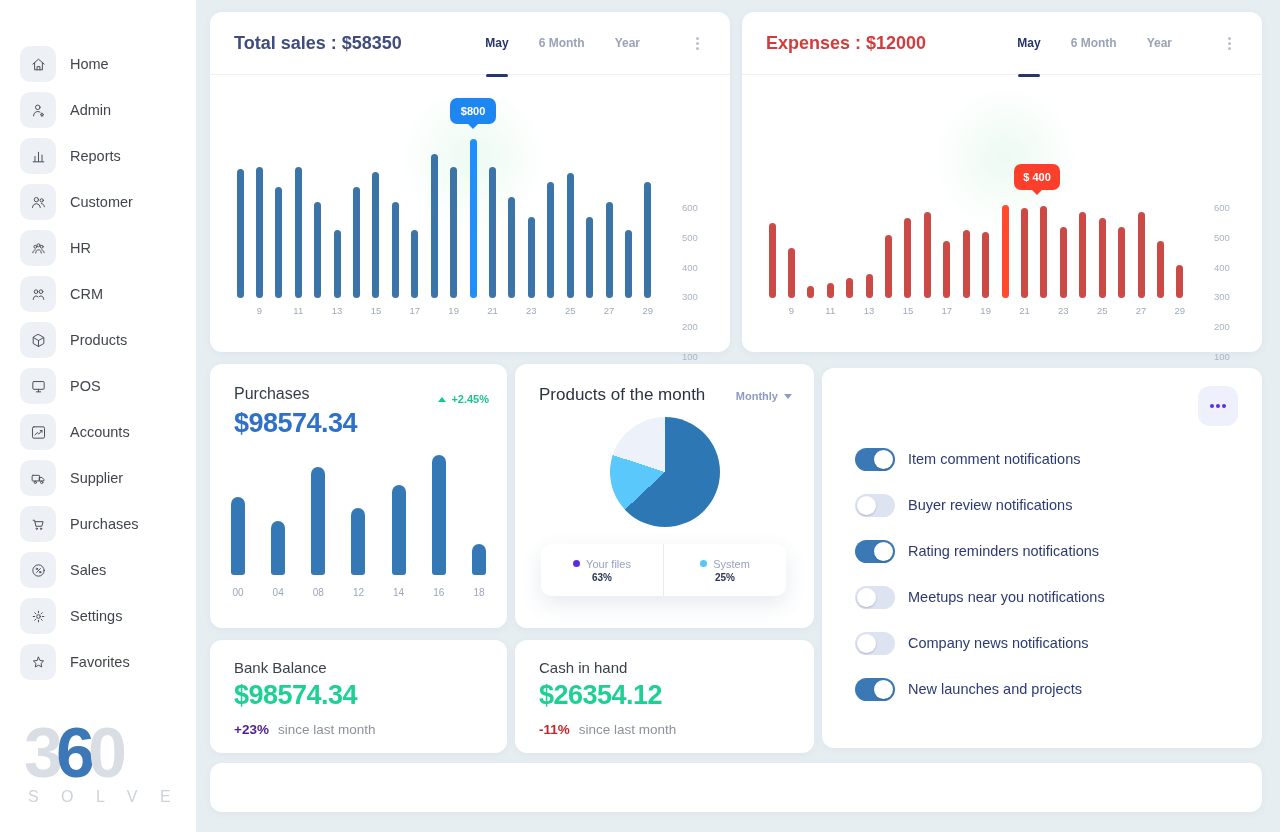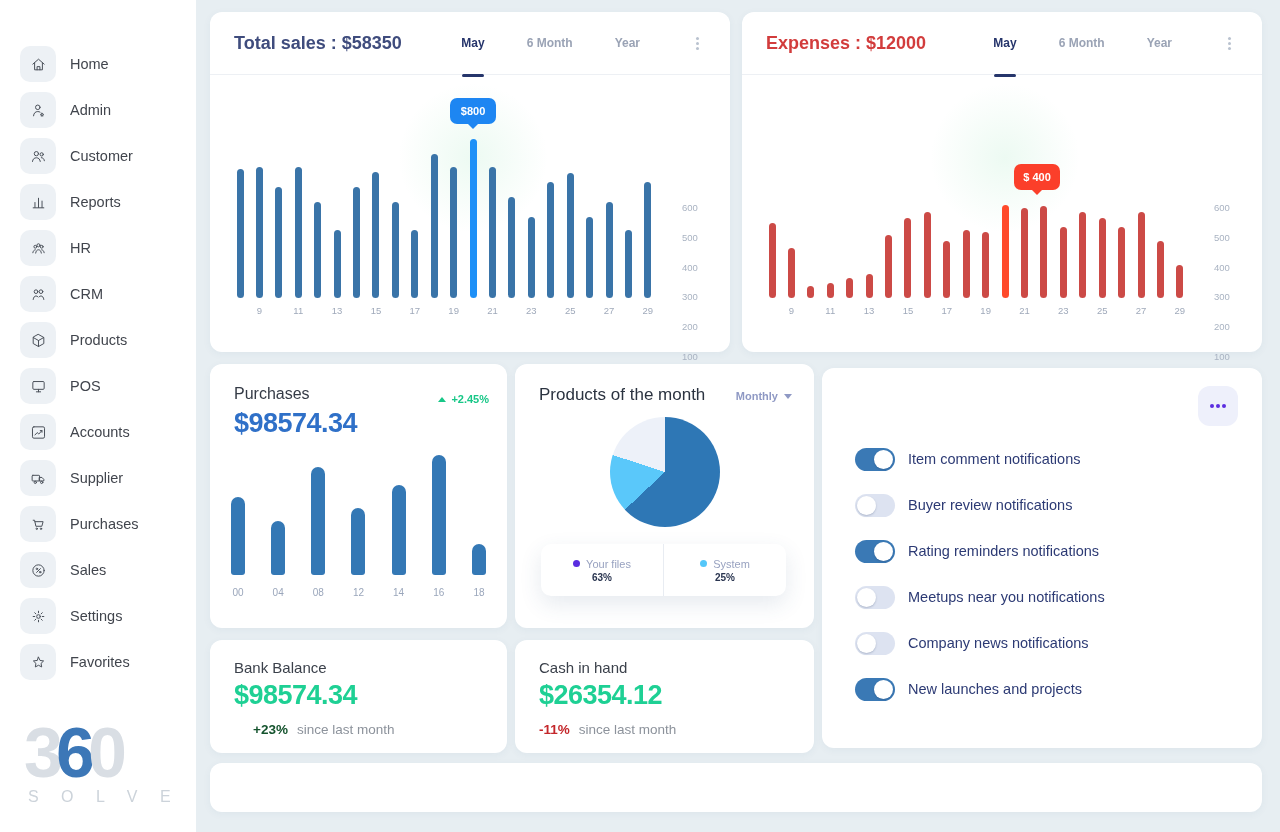--- a/index.html
+++ b/index.html
@@ -22,21 +22,21 @@
   .card { position:absolute; background:#fff; border-radius:12px; box-shadow:0 2px 8px rgba(40,70,110,.05); }
 
   
   .card-sales    { left:14px;  top:12px;  width:520px; height:340px; }
   .card-expenses { left:546px; top:12px;  width:520px; height:340px; }
   .chead { height:63px; display:flex; align-items:center; padding:11px 24px; border-bottom:1px solid #edf0f4; }
   .chead-title { font-size:18px; font-weight:700; }
   .title-sales { color:#3f4c7d; }
   .title-exp { color:#d23c3c; }
   .tabs { margin-left:auto; display:flex; align-items:center; height:63px; }
-  .tab { position:relative; height:63px; display:flex; align-items:center; font-size:12px; font-weight:700; color:#9aa3b5; margin-left:42px; cursor:pointer; }
+  .tab { position:relative; height:63px; display:flex; align-items:center; font-size:12px; font-weight:700; color:#9aa3b5; margin-left:30px; cursor:pointer; }
   .tab.active { color:#26356b; }
   .tab.active::after { content:""; position:absolute; left:50%; transform:translateX(-50%); bottom:-2px; width:22px; height:3px; border-radius:2px; background:#26356b; }
   .kebab { margin-left:48px; width:18px; height:24px; display:flex; align-items:center; justify-content:center; cursor:pointer; }
   .kebab i { width:3px; height:3px; border-radius:50%; background:#b9c2cf; box-shadow:0 -5px 0 #b9c2cf, 0 5px 0 #b9c2cf; display:block; }
 
   .bigchart { position:absolute; left:0; right:0; top:63px; bottom:0; }
   .bars { position:absolute; left:26px; right:78px; bottom:54px; height:172px; display:flex; justify-content:space-between; align-items:flex-end; }
   .slot { width:8px; height:100%; position:relative; display:flex; align-items:flex-end; justify-content:center; }
   .vbar { width:7px; border-radius:4px; position:relative; z-index:1; }
   .xlab { position:absolute; top:calc(100% + 7px); left:50%; transform:translateX(-50%); font-size:9.5px; color:#9fa9ba; }
@@ -84,21 +84,21 @@
   .switch[data-on="true"]::after { left:auto; right:2px; }
   .n-label { font-size:14.5px; font-weight:500; color:#2c3a74; }
 
   
   .card-bank { left:14px; top:640px; width:297px; height:113px; }
   .card-cash { left:319px; top:640px; width:299px; height:113px; }
   .m-title { position:absolute; left:24px; top:19px; font-size:15px; color:#3b414b; }
   .m-value { position:absolute; left:24px; top:40px; font-size:27px; font-weight:700; color:#1ed094; letter-spacing:-.5px; }
   .m-row { position:absolute; left:24px; bottom:16px; display:flex; align-items:center; gap:9px; font-size:13.5px; }
   .m-change { font-weight:700; }
-  .m-change.up { color:#14532d;margin-left:19px; }
+  .m-change.up { color:#4c1d95; }
   .m-change.down { color:#c4272b; }
   .m-caption { color:#8c929b; }
 
   
   .footer-bar { left:14px; top:763px; width:1052px; height:49px; }
 </style>
 </head>
 <body>
 
 <div class="sidebar">
@@ -118,38 +118,38 @@
           <circle cx="11" cy="7.5" r="3.2"></circle>
           <path d="M5 19.5c.3-4 2.7-6 6-6 1.2 0 2.3.3 3.2.8"></path>
           <path d="M17 15.8l.7 1.4 1.5.2-1.1 1.1.3 1.5-1.4-.7-1.4.7.3-1.5-1.1-1.1 1.5-.2z"></path>
         </svg>
       </span>
     <span class="side-label">Admin</span>
   </div>
   <div class="side-item">
     <span class="icon-box">
         <svg viewBox="0 0 24 24">
+          <path d="M7 19v-7"></path>
+          <path d="M12 19V6"></path>
+          <path d="M17 19v-9"></path>
+          <path d="M4.5 19.5h15"></path>
+        </svg>
+      </span>
+    <span class="side-label">Reports</span>
+  </div>
+  <div class="side-item">
+    <span class="icon-box">
+        <svg viewBox="0 0 24 24">
           <circle cx="9" cy="8" r="3"></circle>
           <path d="M3.5 19c.4-3.4 2.5-5.2 5.5-5.2s5 1.8 5.5 5.2"></path>
           <circle cx="16.5" cy="9" r="2.3"></circle>
           <path d="M16 13.6c2.4.2 3.9 1.7 4.3 4.4"></path>
         </svg>
       </span>
     <span class="side-label">Customer</span>
-  </div>
-  <div class="side-item">
-    <span class="icon-box">
-        <svg viewBox="0 0 24 24">
-          <path d="M7 19v-7"></path>
-          <path d="M12 19V6"></path>
-          <path d="M17 19v-9"></path>
-          <path d="M4.5 19.5h15"></path>
-        </svg>
-      </span>
-    <span class="side-label">Reports</span>
   </div>
   <div class="side-item">
     <span class="icon-box">
         <svg viewBox="0 0 24 24">
           <circle cx="7.5" cy="9.5" r="2"></circle>
           <circle cx="16.5" cy="9.5" r="2"></circle>
           <circle cx="12" cy="7.5" r="2.2"></circle>
           <path d="M4 18c.4-2.6 1.7-4 3.5-4.2M20 18c-.4-2.6-1.7-4-3.5-4.2M8 18.5c.4-3 1.9-4.7 4-4.7s3.6 1.7 4 4.7"></path>
         </svg>
       </span>

